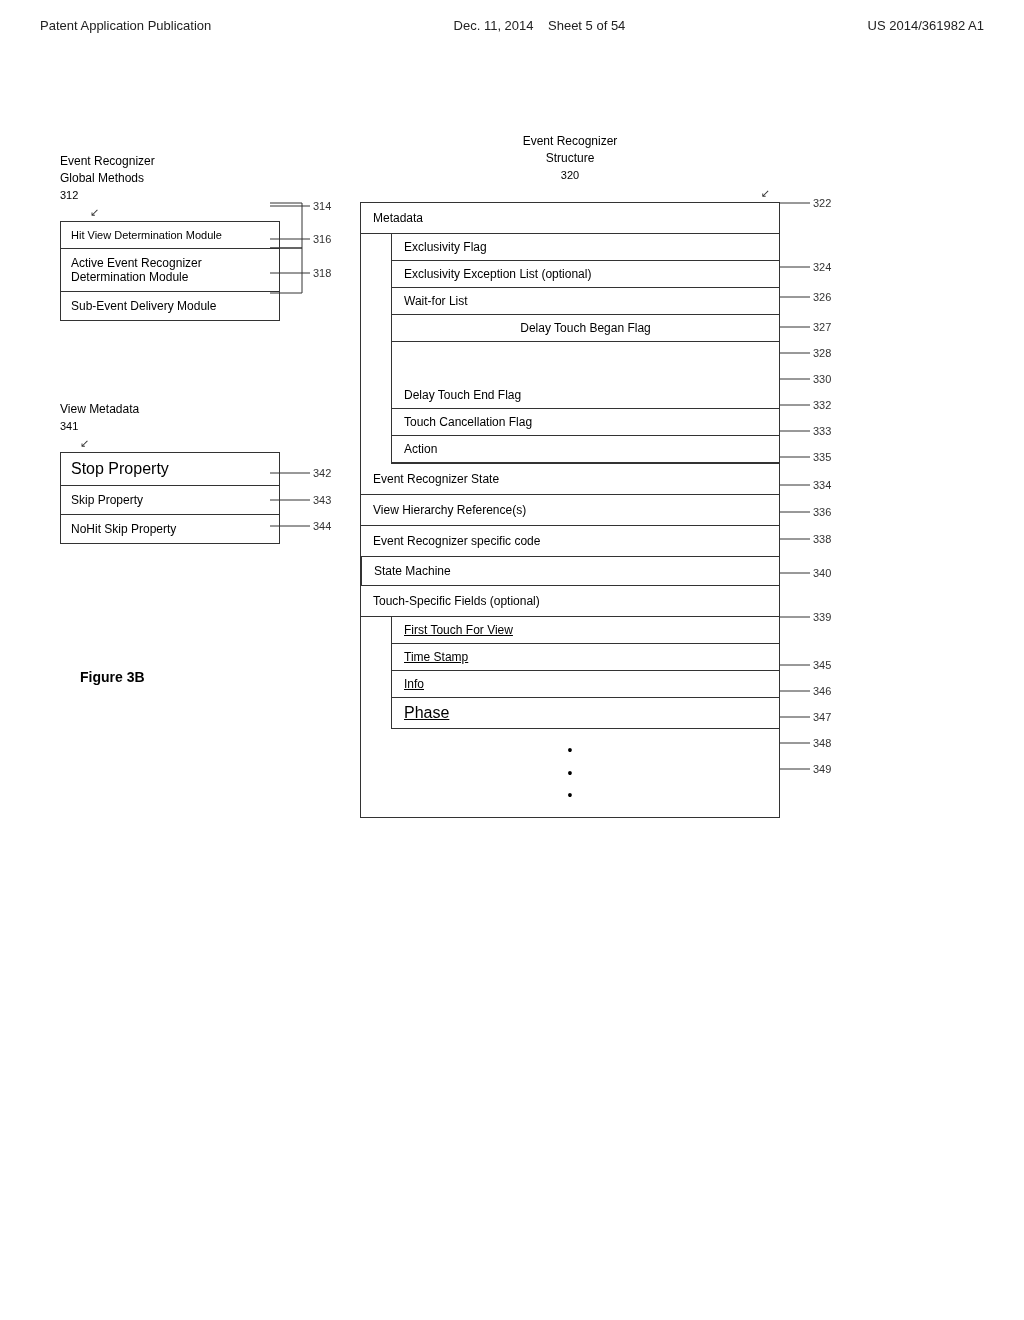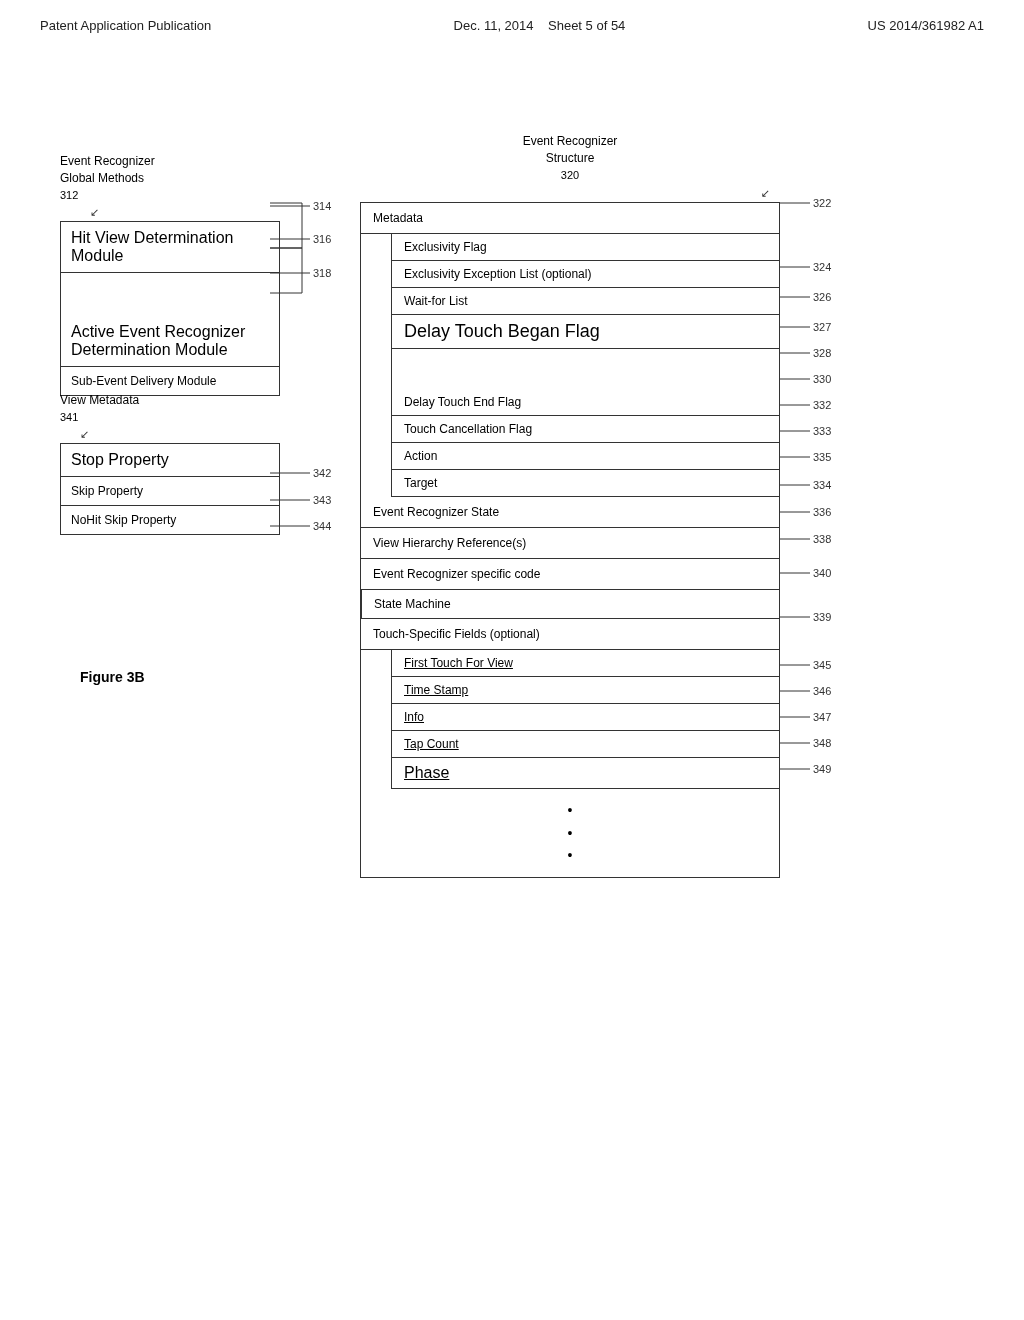--- a/index.html
+++ b/index.html
@@ -130,33 +130,33 @@
 
   <div style="position:absolute; left:60px; top:100px; width:220px;">
     <div style="font-size:12px; line-height:1.4; margin-bottom:3px;">
       <span>Event Recognizer</span><br>
       <span>Global Methods</span>
       <span style="font-size:11px;"> <br><span>312</span></span>
     </div>
 
     <div style="font-size:11px; color:#333; margin-left:30px; margin-bottom:2px;">↙</div>
     <div style="border:1px solid #333;">
-      <div class="box-row" style="border-bottom:1px solid #333; padding:7px 10px; font-size:16px;">
+      <div class="box-row" style="border-bottom:1px solid #333; padding:7px 10px; font-size:11px;">
         <span>Hit View Determination Module</span>
       </div>
-      <div class="box-row" style="border-bottom:1px solid #333; padding:7px 10px; font-size:16px;margin-top:43px;">
+      <div class="box-row" style="border-bottom:1px solid #333; padding:7px 10px; font-size:12px;">
         <span>Active Event Recognizer Determination Module</span>
       </div>
       <div class="box-row" style="padding:7px 10px; font-size:12px;">
         <span>Sub-Event Delivery Module</span>
       </div>
     </div>
   </div>
 
-  <div style="position:absolute; left:60px; top:339px; width:220px;">
+  <div style="position:absolute; left:60px; top:348px; width:220px;">
     <div style="font-size:12px; line-height:1.4; margin-bottom:2px;">
       <span>View Metadata</span><br>
       <span style="font-size:11px;">341</span>
     </div>
     <div style="font-size:11px; color:#333; margin-left:20px; margin-bottom:2px;">↙</div>
     <div style="border:1px solid #333;">
       <div style="border-bottom:1px solid #333; padding:7px 10px; font-size:16px;">
         <span>Stop Property</span>
       </div>
       <div style="border-bottom:1px solid #333; padding:7px 10px; font-size:12px;">
@@ -190,34 +190,31 @@
       <div style="margin-left:30px; border-left:1px solid #333; border-bottom:1px solid #333;">
         <div style="border-bottom:1px solid #333; padding:6px 12px; font-size:12px;">
           <span>Exclusivity Flag</span>
         </div>
         <div style="border-bottom:1px solid #333; padding:6px 12px; font-size:12px;">
           <span>Exclusivity Exception List (optional)</span>
         </div>
         <div style="border-bottom:1px solid #333; padding:6px 12px; font-size:12px;">
           <span>Wait-for List</span>
         </div>
-        <div style="border-bottom:1px solid #333; padding:6px 12px; font-size:18px;">
+        <div style="border-bottom:1px solid #333; padding:6px 12px; font-size:12px;text-align:center;">
           <span>Delay Touch Began Flag</span>
         </div>
         <div style="border-bottom:1px solid #333; padding:6px 12px; font-size:12px;margin-top:40px;">
           <span>Delay Touch End Flag</span>
         </div>
         <div style="border-bottom:1px solid #333; padding:6px 12px; font-size:12px;">
           <span>Touch Cancellation Flag</span>
         </div>
         <div style="border-bottom:1px solid #333; padding:6px 12px; font-size:12px;">
           <span>Action</span>
-        </div>
-        <div style="padding:6px 12px; font-size:12px;">
-          <span>Target</span>
         </div>
       </div>
 
       <div style="border-bottom:1px solid #333; padding:8px 12px; font-size:12px;">
         <span>Event Recognizer State</span>
       </div>
 
       <div style="border-bottom:1px solid #333; padding:8px 12px; font-size:12px;">
         <span>View Hierarchy Reference(s)</span>
       </div>
@@ -238,23 +235,20 @@
 
       <div style="margin-left:30px; border-left:1px solid #333; border-bottom:1px solid #333;text-decoration:underline;">
         <div style="border-bottom:1px solid #333; padding:6px 12px; font-size:12px;">
           <span>First Touch For View</span>
         </div>
         <div style="border-bottom:1px solid #333; padding:6px 12px; font-size:12px;">
           <span>Time Stamp</span>
         </div>
         <div style="border-bottom:1px solid #333; padding:6px 12px; font-size:12px;">
           <span>Info</span>
-        </div>
-        <div style="border-bottom:1px solid #333; padding:6px 12px; font-size:12px;">
-          <span>Tap Count</span>
         </div>
         <div style="padding:6px 12px; font-size:16px;">
           <span>Phase</span>
         </div>
       </div>
 
       <div style="padding:10px; text-align:center;">
         <div style="display:inline-block; text-align:left; line-height:1.6; font-size:14px;">
           <div>•</div>
           <div>•</div>

